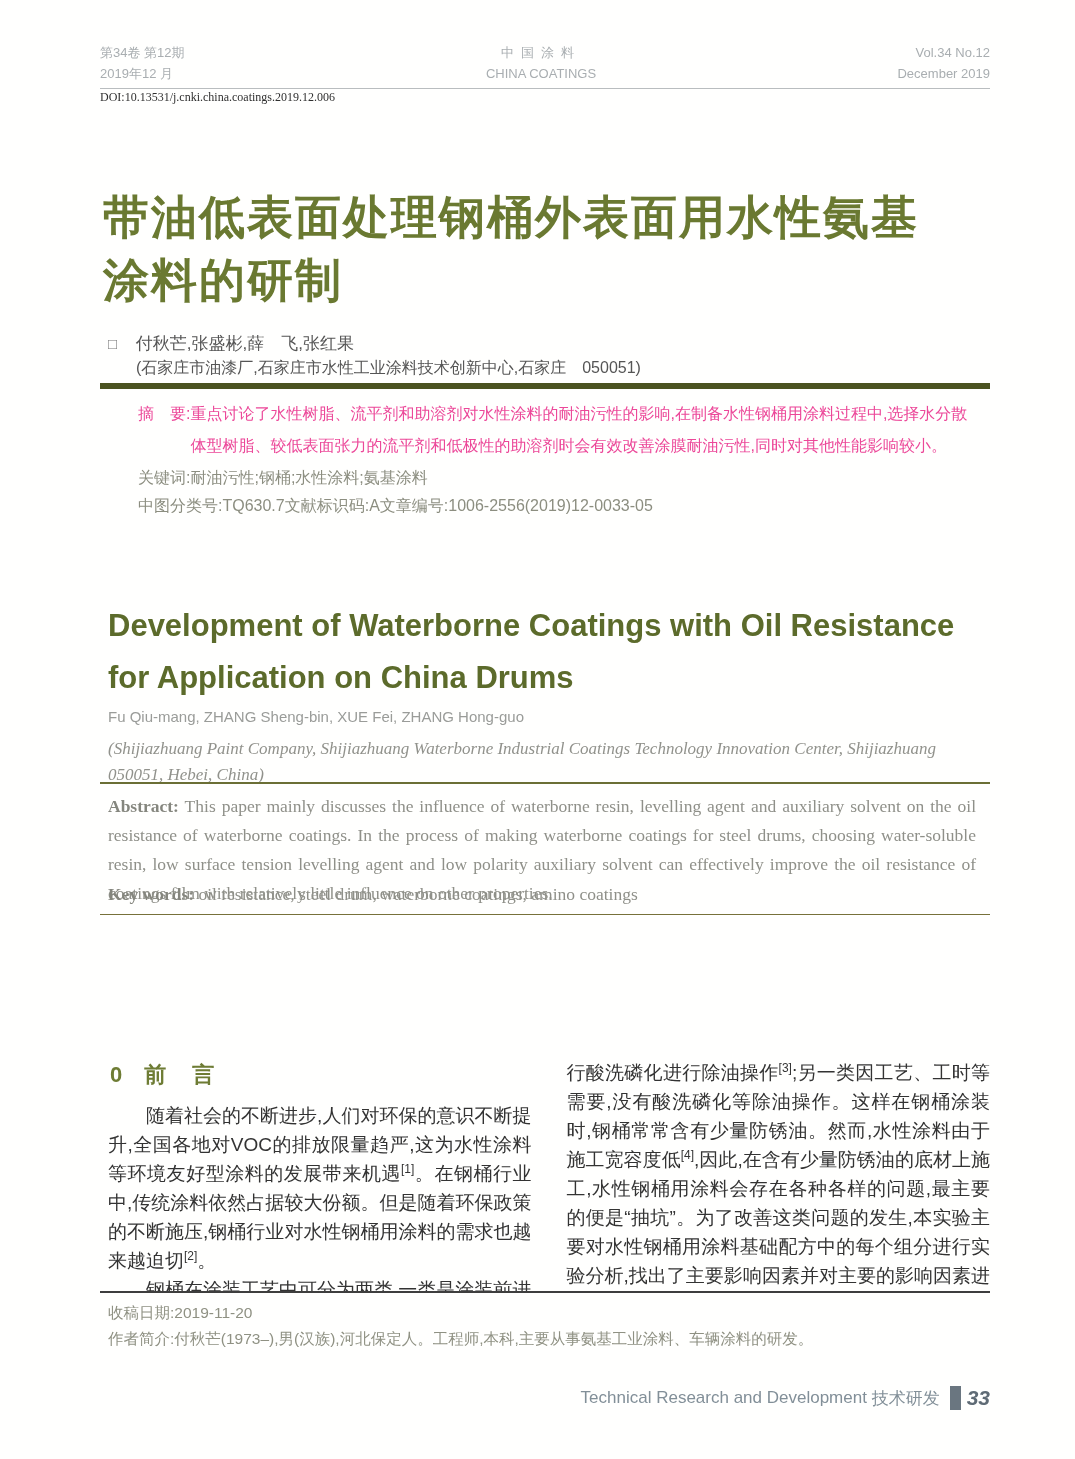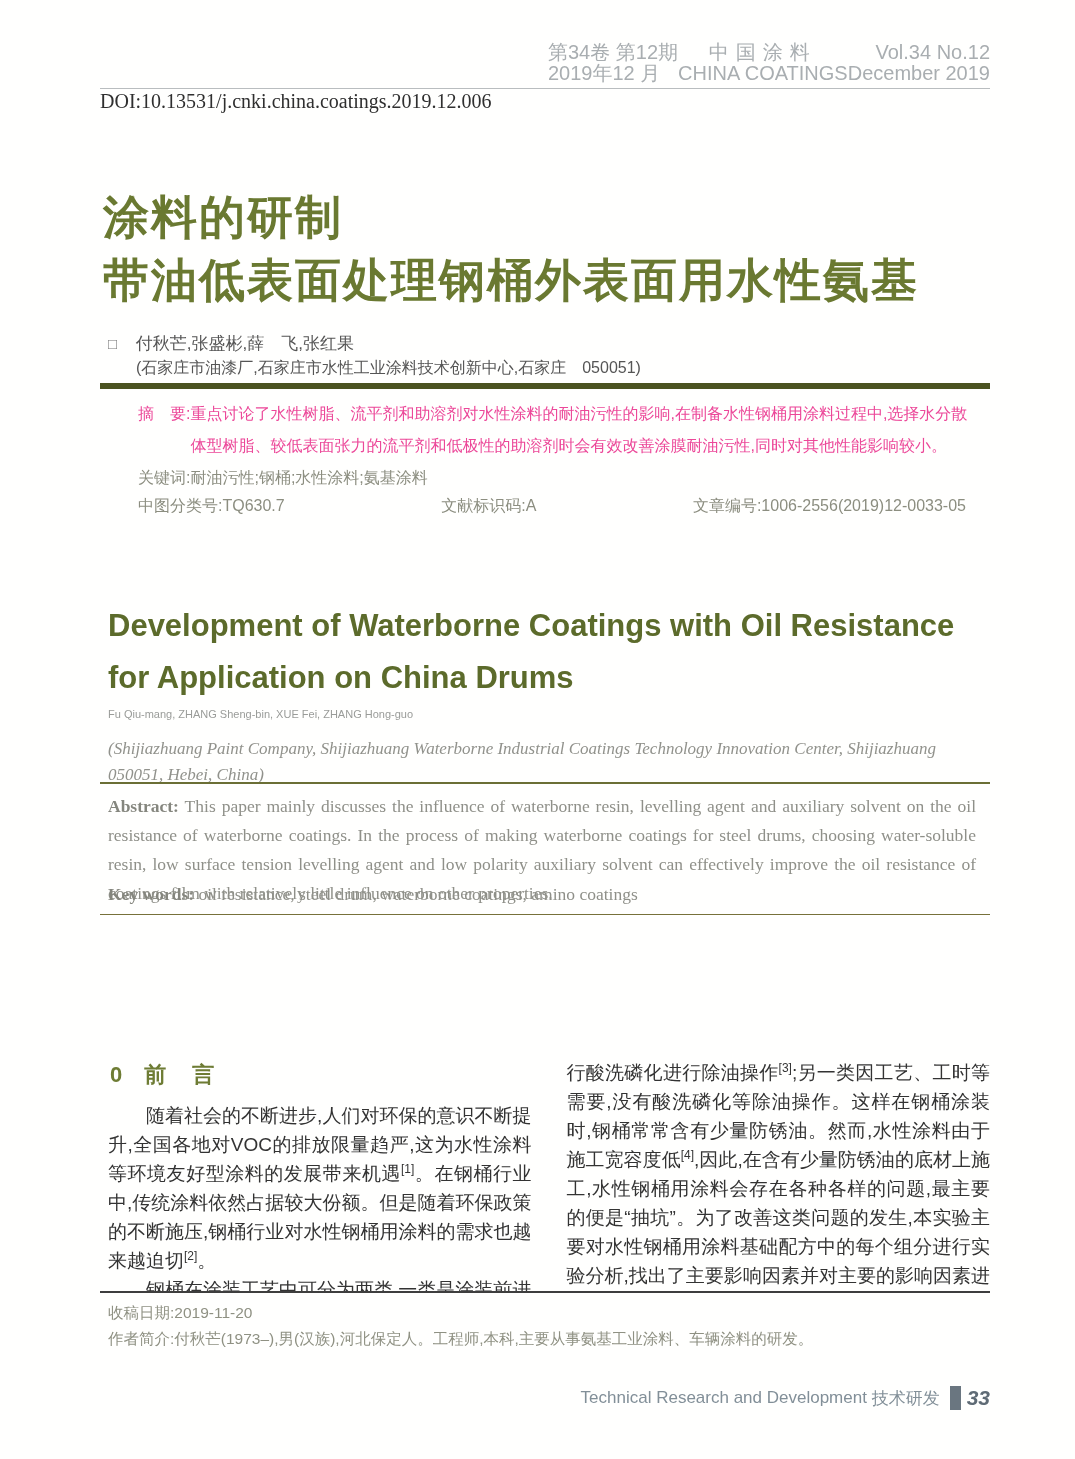--- a/index.html
+++ b/index.html
@@ -7,31 +7,31 @@
     position:relative;
     width:1075px;height:1459px;
     background:#fffffe;
     margin:0 auto;
     font-family:"Liberation Sans", sans-serif;
     overflow:hidden;
   }
   
   .jheader{
     position:absolute;top:42px;left:100px;width:890px;
-    display:flex;justify-content:flex-end;
-    color:#a9aeb1;font-size:20px;line-height:21px;
+    display:flex;justify-content:space-between;
+    color:#a9aeb1;font-size:13px;line-height:21px;
     border-bottom:1px solid #b9bdbf;padding-bottom:4px;
   }
   .jheader .c{text-align:center;}
   .jheader .r{text-align:right;}
   .jheader .cn-sp{letter-spacing:7px;}
   .doi{
     position:absolute;top:90px;left:100px;
     font-family:"Liberation Serif", serif;
-    font-size:20px;color:#2f2f2f;
+    font-size:12px;color:#2f2f2f;
   }
   
   .title-cn{
     position:absolute;top:186px;left:103px;width:880px;
     color:#6a7931;font-size:46px;font-weight:bold;
     line-height:63px;letter-spacing:2px;
     font-family:"Liberation Sans", sans-serif;
   }
   .authors-cn{
     position:absolute;top:332px;left:108px;
@@ -51,32 +51,32 @@
     position:absolute;top:398px;left:138px;width:830px;
     display:flex;color:#ec4899;font-size:16px;line-height:32px;
   }
   .abs-cn .lbl{white-space:pre;flex:0 0 auto;}
   .kw-cn{
     position:absolute;top:462px;left:138px;width:830px;
     color:#8c8e80;font-size:16px;line-height:32px;
   }
   .class-row{
     position:absolute;top:496px;left:138px;width:828px;
-    display:flex;justify-content:space-between;
+    display:flex;
     color:#8c8e80;font-size:16px;
   }
   
   .title-en{
     position:absolute;top:600px;left:108px;width:880px;
     color:#5c6b2b;font-size:31px;font-weight:bold;line-height:52px;
     font-family:Liberation Sans, sans-serif;
   }
   .authors-en{
     position:absolute;top:708px;left:108px;
-    color:#9a9c99;font-size:11px;
+    color:#9a9c99;font-size:15px;
   }
   .affil-en{
     position:absolute;top:736px;left:108px;width:860px;
     color:#91928c;font-size:17px;line-height:26px;
     font-family:"Liberation Serif", serif;font-style:italic;
   }
   .rule-olive-1{position:absolute;top:782px;left:100px;width:890px;height:2px;background:#6b6f35;}
   .abs-en{
     position:absolute;top:792px;left:108px;width:868px;
     color:#8f9089;font-size:17.5px;line-height:29px;text-align:justify;
@@ -137,22 +137,22 @@
       <div>CHINA COATINGS</div>
     </div>
     <div class="r">
       <div>Vol.34  No.12</div>
       <div>December 2019</div>
     </div>
   </div>
   <div class="doi">DOI:10.13531/j.cnki.china.coatings.2019.12.006</div>
 
   <div class="title-cn">
+      <div>带油低表面处理钢桶外表面用水性氨基</div>
       <div>涂料的研制</div>
-      <div>带油低表面处理钢桶外表面用水性氨基</div>
     </div>
 
   <div class="authors-cn">
     <span class="marker">□</span>
     <span>付秋芒,张盛彬,薛　飞,张红果</span>
   </div>
   <div class="affil-cn">(石家庄市油漆厂,石家庄市水性工业涂料技术创新中心,石家庄　050051)</div>
 
   <div class="green-bar"></div>
 

